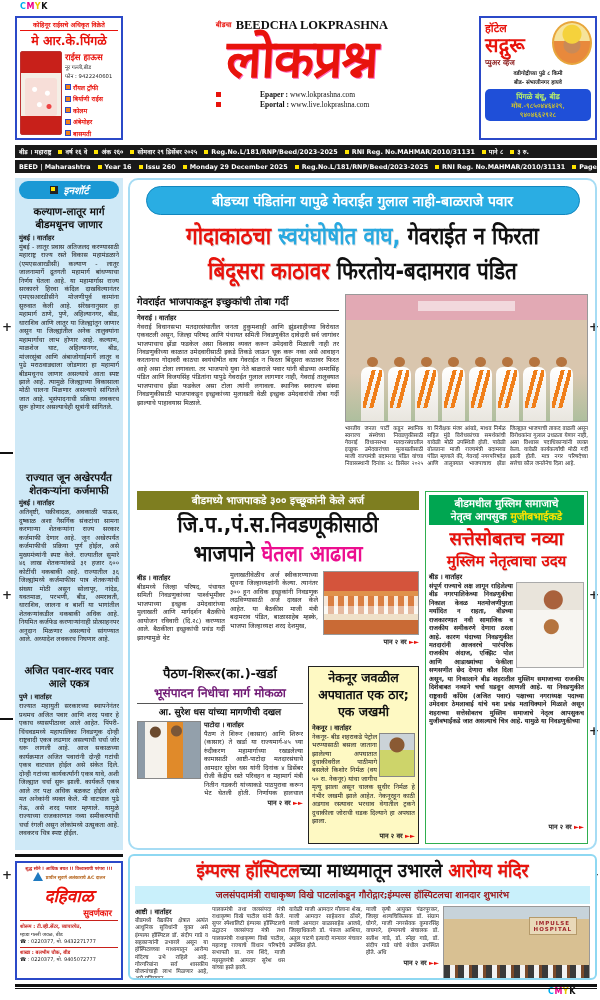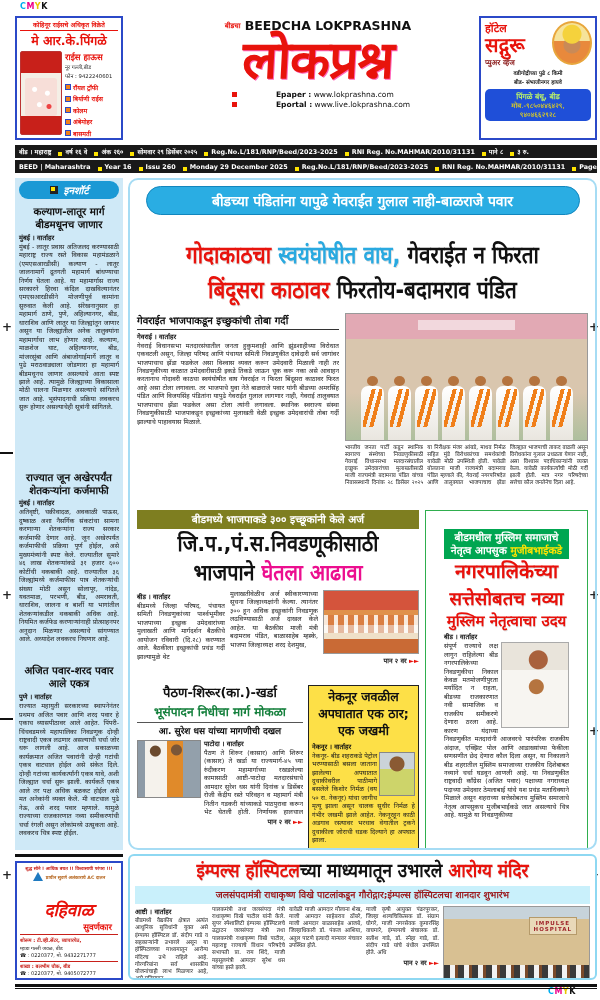--- a/index.html
+++ b/index.html
@@ -35,48 +35,48 @@
   .adr-petrorow{display:flex;align-items:center;margin-top:3px;}
   .bplogo{width:15px;height:15px;border-radius:50%;background:conic-gradient(#ffd400 0 70%,#1f3f9e 70%);border:1.5px solid #1f3f9e;flex:0 0 auto;}
   .bplabel{display:block;font-size:4px;color:#fff;background:#c8201a;padding:0 1px;margin-top:1px;text-align:center;}
   .adr-petro{color:#e8130c;font-weight:bold;font-size:11px;margin-left:3px;}
   .adr-sm{font-size:5.6px;font-weight:bold;color:#222;text-align:center;margin-top:1.5px;}
   .adr-box{margin-top:3px;background:#1f4fd8;border-radius:5px;padding:2px;text-align:center;}
   .adr-box .g{color:#b9f06a;font-weight:bold;font-size:7.5px;}
   .adr-box .yl{color:#ffe400;font-weight:normal;font-size:7px;}
 
   
-  .masthead{left:144px;top:18px;width:348px;text-align:center;}
+  .masthead{left:128px;top:18px;width:348px;text-align:center;font-family:Liberation Serif, serif;}
   .mh-row{font-size:12.5px;font-weight:bold;color:#111;}
   .mh-kicker{color:#e8130c;font-size:7px;font-weight:bold;margin-right:4px;vertical-align:2px;}
   .mh-logo{color:#e8130c;font-weight:bold;font-size:52px;line-height:1.05;transform:skewX(-3deg);letter-spacing:-1px;text-shadow:1px 1px 0 #f6b;}
   .mh-links{text-align:left;margin:2px 0 0 88px;}
   .mh-link{font-size:7.5px;color:#111;margin-top:1px;}
   .mh-link .sqr{display:inline-block;width:5px;height:5px;background:#e8130c;margin-right:3px;}
   .mh-link b{font-weight:bold;padding-left:36px;}
 
   
   .infobar{left:15px;top:145px;width:582px;}
   .ib-row{display:flex;align-items:center;background:#191919;color:#fff;height:13px;margin-bottom:2px;padding:0 4px;white-space:nowrap;overflow:hidden;}
-  .ib-cell{display:flex;align-items:flex-end;font-size:6.4px;font-weight:bold;margin-right:7px;}
+  .ib-cell{display:flex;align-items:center;font-size:6.4px;font-weight:bold;margin-right:7px;}
   .ib-cell .sq{width:4px;height:4px;background:#ffe400;margin-right:3px;flex:0 0 auto;}
 
   
   .sidebar{left:15px;top:178px;width:108px;height:672px;background:#cfe9f7;box-sizing:border-box;padding:3px 4px;overflow:hidden;}
   .sb-head{background:#1a99d5;color:#fff;font-weight:bold;font-style:italic;font-size:10px;text-align:center;padding:2px 0;display:flex;align-items:center;justify-content:center;border-radius:9px;}
   .sb-head .ic{width:8px;height:8px;background:#222;margin-right:6px;position:relative;}
   .sb-head .ic::after{content:"";position:absolute;left:1px;top:1px;width:4px;height:4px;background:#ffe400;}
   .sb-title{font-size:10.3px;font-weight:bold;color:#111;text-align:center;margin-top:6px;line-height:1.25;}
   .byline{font-size:6.6px;font-weight:bold;color:#111;margin:2px 0 1px 0;}
   .news{font-size:6.4px;line-height:1.32;text-align:justify;color:#1c1c1c;overflow:hidden;}
   .sb-b1{height:222px;} .sb-b2{height:150px;} .sb-b3{height:168px;}
 
   
   .mainbox{left:128px;top:178px;width:469px;height:672px;border:2px solid #a6dcf4;border-radius:10px;box-sizing:border-box;padding:5px 7px;overflow:hidden;}
-  .kicker{width:428px;margin:1px auto 23px;background:#2aade3;border:1px solid #1286bd;border-radius:16px;color:#fff;font-weight:bold;font-size:14px;text-align:center;padding:4px 2px;white-space:nowrap;}
+  .kicker{width:428px;margin:1px auto 4px;background:#2aade3;border:1px solid #1286bd;border-radius:16px;color:#fff;font-weight:bold;font-size:14px;text-align:center;padding:4px 2px;white-space:nowrap;}
   .hl{text-align:center;font-weight:bold;font-size:24px;white-space:nowrap;transform:scaleX(.86);transform-origin:50% 50%;line-height:1.45;}
   .hl .r{color:#e8130c;text-shadow:1px 1px 0 #ddd;}
   .hl .bl{color:#29a9e0;text-shadow:1px 1px 0 #ddd;}
   .hl .k{color:#111;}
   .leadrow{display:flex;margin-top:5px;}
   .leadleft{flex:0 0 202px;}
   .lead-sub{font-size:10px;font-weight:bold;color:#111;white-space:nowrap;border-bottom:1px solid #333;padding-bottom:2px;}
   .lead-body{height:148px;margin-top:1px;}
   .leadright{flex:1;margin-left:6px;}
   .photo-main{height:126px;border:1px solid #999;display:flex;align-items:flex-end;justify-content:center;overflow:hidden;
@@ -101,55 +101,55 @@
   .zp-body{height:86px;}
   .photo-zp{height:62px;border:1px solid #999;background:
     repeating-linear-gradient(90deg,rgba(255,255,255,.8) 0 4px,rgba(200,70,40,.25) 4px 10px) 0 55%/100% 18px no-repeat,
     linear-gradient(180deg,#d4543c 0 30%,#e0914b 30% 55%,#efe0c8 55% 78%,#c96a35 78%);}
   .more{font-size:6.5px;font-weight:bold;color:#111;text-align:right;margin-top:2px;}
   .more .ar{color:#e8130c;}
 
   .lowrow{display:flex;margin-top:5px;}
   .paithan{flex:0 0 166px;margin-right:5px;}
   .pt-h{font-weight:bold;font-size:13px;color:#111;text-align:center;line-height:1.3;white-space:nowrap;}
-  .pt-h2{font-weight:bold;font-size:12px;color:#15803d;text-align:center;white-space:nowrap;margin-top:1px;}
+  .pt-h2{font-weight:bold;font-size:12px;color:#701a75;text-align:center;white-space:nowrap;margin-top:1px;}
   .pt-h3{font-weight:bold;font-size:9px;color:#111;text-align:center;margin-top:2px;border-top:1px solid #555;padding-top:1px;}
   .prow{margin-top:1px;}
   .photo-pt{float:left;width:62px;height:56px;margin:1px 3px 1px 0;border:1px solid #888;background:
     radial-gradient(circle at 28% 18%,#6b4a2e 0 5px,transparent 6px),
     radial-gradient(circle at 62% 16%,#7a5638 0 5px,transparent 6px),
     linear-gradient(90deg,#8d9aa6 0 12%,#f5f2ec 12% 46%,#e08a2a 46% 72%,#93a0ab 72%);}
   .pt-body{height:66px;}
-  .neknur{flex:1;border:1.5px solid #222;padding:3px;box-sizing:border-box;background:#fde047;}
+  .neknur{flex:1;border:1.5px solid #222;padding:3px;box-sizing:border-box;background:#fef9c3;}
   .nk-h{font-weight:bold;font-size:12.5px;color:#111;text-align:center;line-height:1.35;}
   .photo-nk{float:right;width:34px;height:42px;margin:0 0 1px 2px;border:1px solid #888;background:
     radial-gradient(circle at 50% 26%,#8a5a33 0 7px,transparent 8px),
     linear-gradient(180deg,#cbd3d8 0 38%,#cdd46a 38%);}
   .nk-body{height:96px;}
 
-  .muslim{flex:1;margin-left:6px;border:1.5px solid #2fae4e;box-sizing:border-box;padding:18px;background:#fff;}
+  .muslim{flex:1;margin-left:6px;border:1.5px solid #2fae4e;box-sizing:border-box;padding:3px;background:#fff;}
   .ms-banner{background:#00a651;color:#fff;font-weight:bold;font-size:10.5px;text-align:center;line-height:1.25;padding:2px 0;}
   .ms-banner .yl{color:#ffe400;}
   .ms-h1{color:#e8100a;font-weight:bold;font-size:19.5px;text-align:center;line-height:1.35;white-space:nowrap;text-shadow:.5px .5px 0 #ddd;}
   .ms-h2{color:#e8100a;font-weight:bold;font-size:18.5px;text-align:center;white-space:nowrap;text-shadow:.5px .5px 0 #ddd;}
   .ms-h3{color:#e8100a;font-weight:bold;font-size:15px;text-align:center;white-space:nowrap;text-shadow:.5px .5px 0 #ddd;}
-  .ms-bodywrap{height:238px;overflow:hidden;}
+  .ms-bodywrap{height:238px;overflow:hidden;font-weight:bold;}
   .photo-ms{float:right;width:66px;height:84px;margin:0 0 2px 3px;border:1px solid #aaa;background:
     radial-gradient(circle at 55% 20%,#a9613c 0 9px,transparent 10px),
     radial-gradient(circle at 52% 52%,#b5743f 0 7px,transparent 8px),
     linear-gradient(180deg,#e9e4db 0 32%,#f7f5f1 32%);}
 
   
   .blackline{left:15px;top:854px;width:108px;height:3px;background:#111;}
   .ad-dahiwal{left:15px;top:861px;width:108px;height:119px;border:2px solid #2b49c8;box-sizing:border-box;padding:2px 3px;text-align:center;}
   .dh-top{font-size:4.6px;color:#c8201a;font-weight:bold;}
   .dh-logo{display:flex;align-items:center;justify-content:center;margin-top:1px;}
   .dh-tri{width:0;height:0;border-left:5px solid transparent;border-right:5px solid transparent;border-bottom:9px solid #1f7ac0;margin-right:3px;}
   .dh-ll{font-size:4.6px;color:#b5651d;font-weight:bold;}
-  .dh-name{color:#e8130c;font-weight:bold;font-size:17px;font-style:italic;margin-top:17px;}
+  .dh-name{color:#e8130c;font-weight:bold;font-size:17px;font-style:italic;margin-top:3px;}
   .dh-tag{color:#e8130c;font-weight:bold;font-size:8.5px;text-align:right;padding-right:6px;}
   .dh-c{font-size:5px;color:#222;text-align:left;margin-top:2px;border-top:1px solid #c8201a;padding-top:2px;line-height:1.5;}
   .dh-c b{color:#c8201a;}
 
   .impulsebox{left:128px;top:854px;width:469px;height:126px;border:2px solid #8ed8f2;border-radius:6px;box-sizing:border-box;padding:2px 5px;background:#fff;overflow:hidden;}
   .im-h{text-align:center;font-weight:bold;font-size:19px;white-space:nowrap;transform:scaleX(.9);line-height:1.35;}
   .im-h .r{color:#e8130c;text-shadow:.5px .5px 0 #ddd;} .im-h .k{color:#111;}
   .im-sub{background:#c9f0fb;color:#9b1b1f;font-weight:bold;font-size:9.3px;text-align:center;padding:2.5px 0;margin:2px 0;white-space:nowrap;}
   .im-row{display:flex;}
   .im-col{flex:0 0 73px;margin-right:4px;font-size:5.6px;line-height:1.3;text-align:justify;color:#1c1c1c;height:78px;overflow:hidden;}
@@ -400,21 +400,20 @@
             <div class="more"><span>पान २ वर</span> <span class="ar">►►</span></div>
           </div>
         </div>
       </div>
 
       <div class="muslim">
         <div class="ms-banner">
           <div>बीडमधील मुस्लिम समाजाचे</div>
           <div><span>नेतृत्व आपसुक </span><span class="yl">मुजीबभाईकडे</span></div>
         </div>
-        <div class="ms-h1">नगरपालिकेच्या</div>
         <div class="ms-h2">सत्तेसोबतच नव्या</div>
         <div class="ms-h3">मुस्लिम नेतृत्वाचा उदय</div>
         <div class="byline">बीड । वार्ताहर</div>
         <div class="news ms-bodywrap">
           <span class="photo-ms" style="display:block"></span>
           <span>संपूर्ण राज्याचे लक्ष लागून राहिलेल्या बीड नगरपालिकेच्या निवडणुकीचा निकाल केवळ मतमोजणीपुरता मर्यादित न राहता, बीडच्या राजकारणात नवी सामाजिक व राजकीय समीकरणे देणारा ठरला आहे. कारण यंदाच्या निवडणुकीत मतदारांनी आजवरचे पारंपरिक राजकीय अंदाज, एक्झिट पोल आणि आडाख्यांच्या फेकीला सणसणीत छेद देणारा कौल दिला असून, या निकालाने बीड शहरातील मुस्लिम समाजाच्या राजकीय दिशेबाबत नव्याने चर्चा घडवून आणली आहे. या निवडणुकीत राष्ट्रवादी काँग्रेस (अजित पवार) पक्षाच्या नगराध्यक्ष पदाच्या उमेदवार ठेमलाबाई यांचे यश प्रचंड मताधिक्याने मिळाले असून शहराच्या सत्तेसोबतच मुस्लिम समाजाचे नेतृत्व आपसुकच मुजीबभाईंकडे जात असल्याचे चित्र आहे. यामुळे या निवडणुकीच्या</span>
         </div>
         <div class="more"><span>पान २ वर</span> <span class="ar">►►</span></div>
       </div>
     </div>

